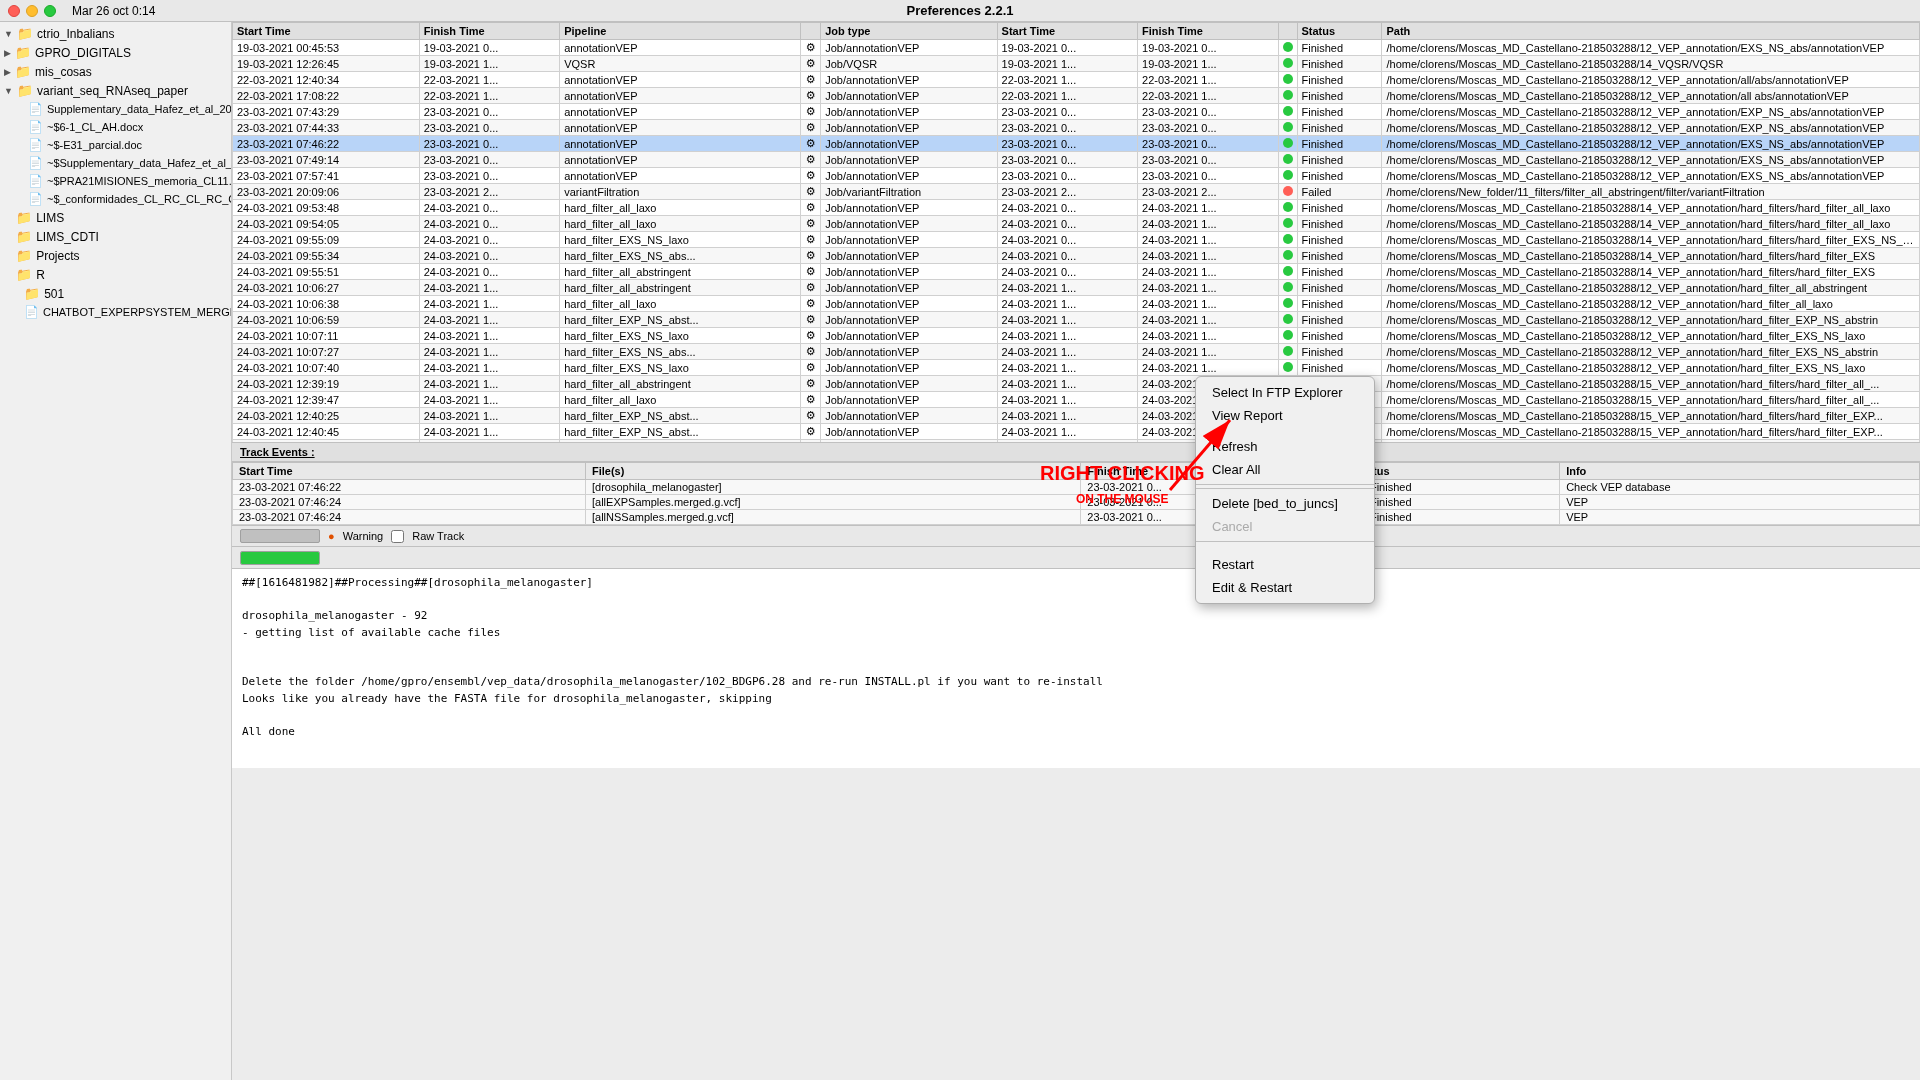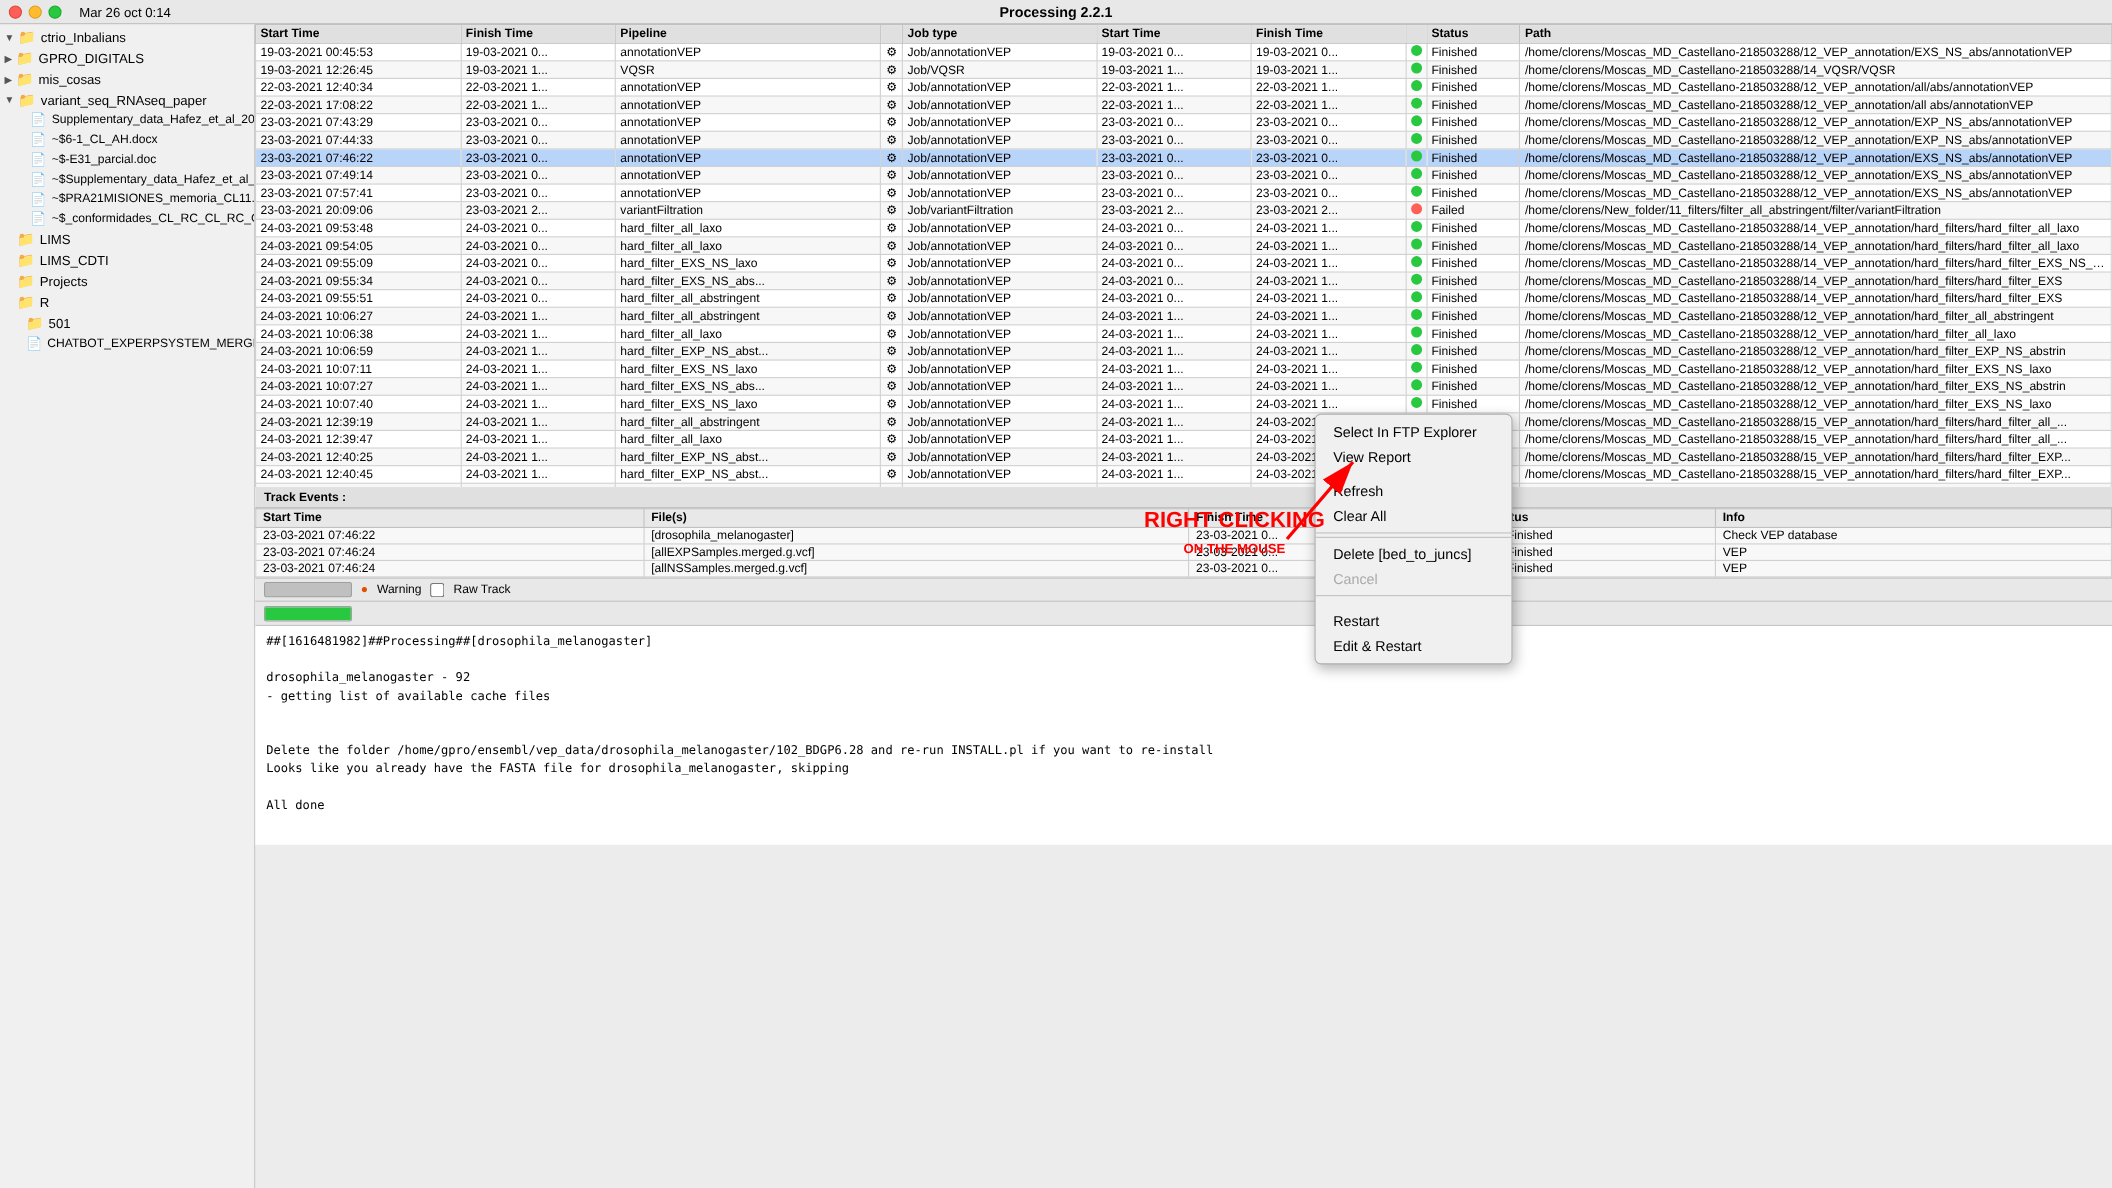--- a/index.html
+++ b/index.html
@@ -149,20 +149,21 @@
       background: #f8f8f8;
       border-top: 1px solid #c0c0c0;
       flex-shrink: 0;
     }
     .track-events-header {
       background: #e0e0e0;
       padding: 3px 8px;
       font-weight: 600;
       border-bottom: 1px solid #c0c0c0;
       font-size: 11px;
+      text-decoration: underline;
     }
     table.events-table {
       width: 100%;
       border-collapse: collapse;
       font-size: 11px;
     }
     table.events-table th {
       background: #e8e8e8;
       border: 1px solid #c0c0c0;
       padding: 2px 6px;
@@ -265,21 +266,21 @@
   </style>
 </head>
 <body>
 
 <div class="menubar" style="position:relative;">
   <div class="traffic-lights">
     <div class="traffic-light tl-close"></div>
     <div class="traffic-light tl-min"></div>
     <div class="traffic-light tl-max"></div>
   </div>
-  <div class="app-title">Processing 2.2.1</div>
+  <div class="app-title">Preferences 2.2.1</div>
   <div class="menubar-right">
     <span>Mar 26 oct 0:14</span>
   </div>
 </div>
 
 <div class="main-layout">
 
   <div class="sidebar">
     <div class="sidebar-section">
       <div class="sidebar-group" style="padding-left:4px;">

